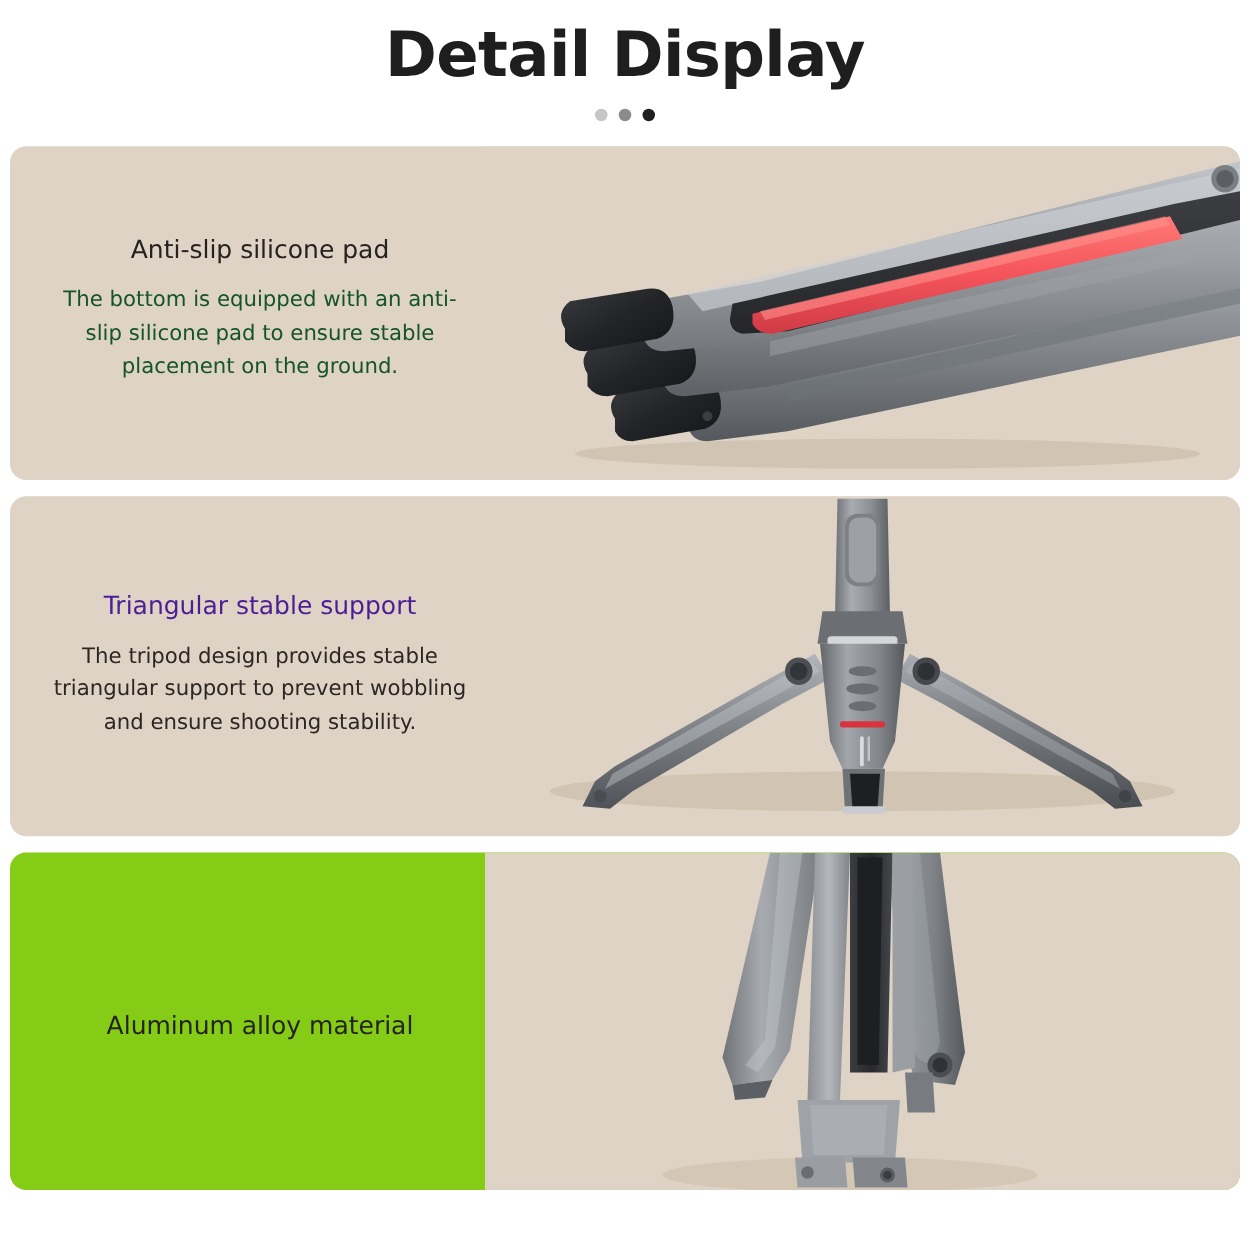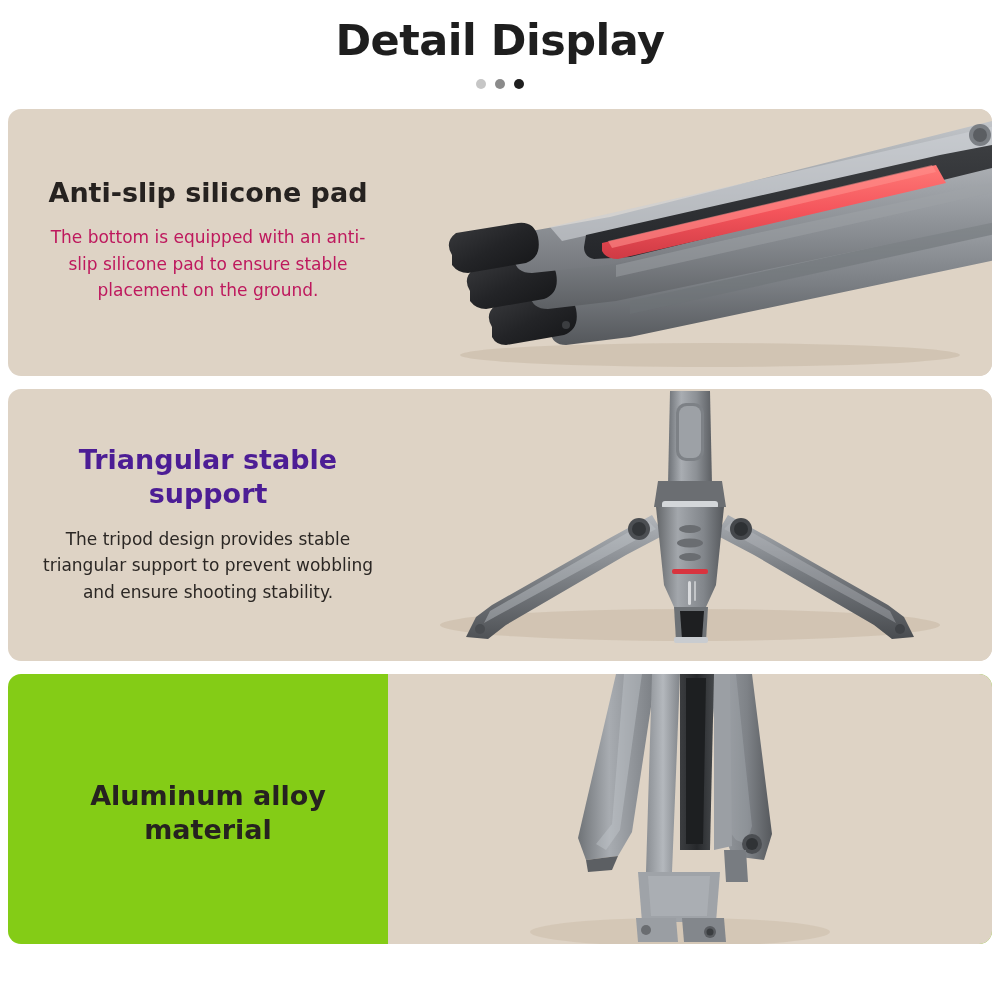--- a/index.html
+++ b/index.html
@@ -16,21 +16,21 @@
     position: relative;
   }
 
   
   .header {
     width: 100%;
     padding-top: 18px;
     text-align: center;
   }
   .page-title {
-    font-size: 43px;
+    font-size: 50px;
     font-weight: bold;
     color: #1e1e1e;
     letter-spacing: -0.5px;
     line-height: 1.05;
     margin: 0;
     font-family: "DejaVu Sans", "Liberation Sans", sans-serif;
   }
   .dots {
     margin-top: 15px;
     display: flex;
@@ -77,22 +77,22 @@
     align-items: center;
     text-align: center;
     padding: 0 22px;
     box-sizing: border-box;
   }
   .card-1 .card-text { padding-bottom: 6px; }
   .card-2 .card-text { padding-bottom: 2px; }
   .card-3 .card-text { padding-top: 22px; }
 
   .card-heading {
-    font-size: 27px;
-    font-weight: bold;
+    font-size: 20px;
+    font-weight: normal;
     color: #262220;
     line-height: 1.28;
     margin: 0 0 14px 0;
     max-width: 330px;
     text-align: center;
   }
   .card-desc {
     font-size: 17px;
     font-weight: normal;
     color: #2b2724;
@@ -190,21 +190,21 @@
         <path d="M72 146 Q64 133 76 124 L138 114 Q154 112 158 128 Q162 148 146 154 L88 164 Q78 164 72 156 Z" fill="url(#c1pad)"></path>
 
         <circle cx="600" cy="26" r="11" fill="#7b7f84"></circle>
         <circle cx="600" cy="26" r="7" fill="#5b5e62"></circle>
 
         <ellipse cx="330" cy="246" rx="250" ry="12" fill="#b9a893" opacity="0.35"></ellipse>
       </svg>
     </div>
     <div class="card-text">
       <div class="card-heading" style="color: rgb(38, 34, 32);">Anti-slip silicone pad</div>
-      <p class="card-desc" style="color: #be185d; text-align: center;">The bottom is equipped with an anti-slip silicone pad to ensure stable placement on the ground.</p>
+      <p class="card-desc" style="color: #14532d; text-align: center;">The bottom is equipped with an anti-slip silicone pad to ensure stable placement on the ground.</p>
     </div>
   </div>
 
   <div class="card card-2" style="background: rgb(222, 211, 197);">
     <div class="card-art">
       <svg viewBox="0 0 620 272" preserveAspectRatio="xMidYMid slice" aria-hidden="true">
         <defs>
           <linearGradient id="c2col" x1="0" y1="0" x2="1" y2="0">
             <stop offset="0" stop-color="#6d7176"></stop>
             <stop offset="0.3" stop-color="#a9adb2"></stop>

